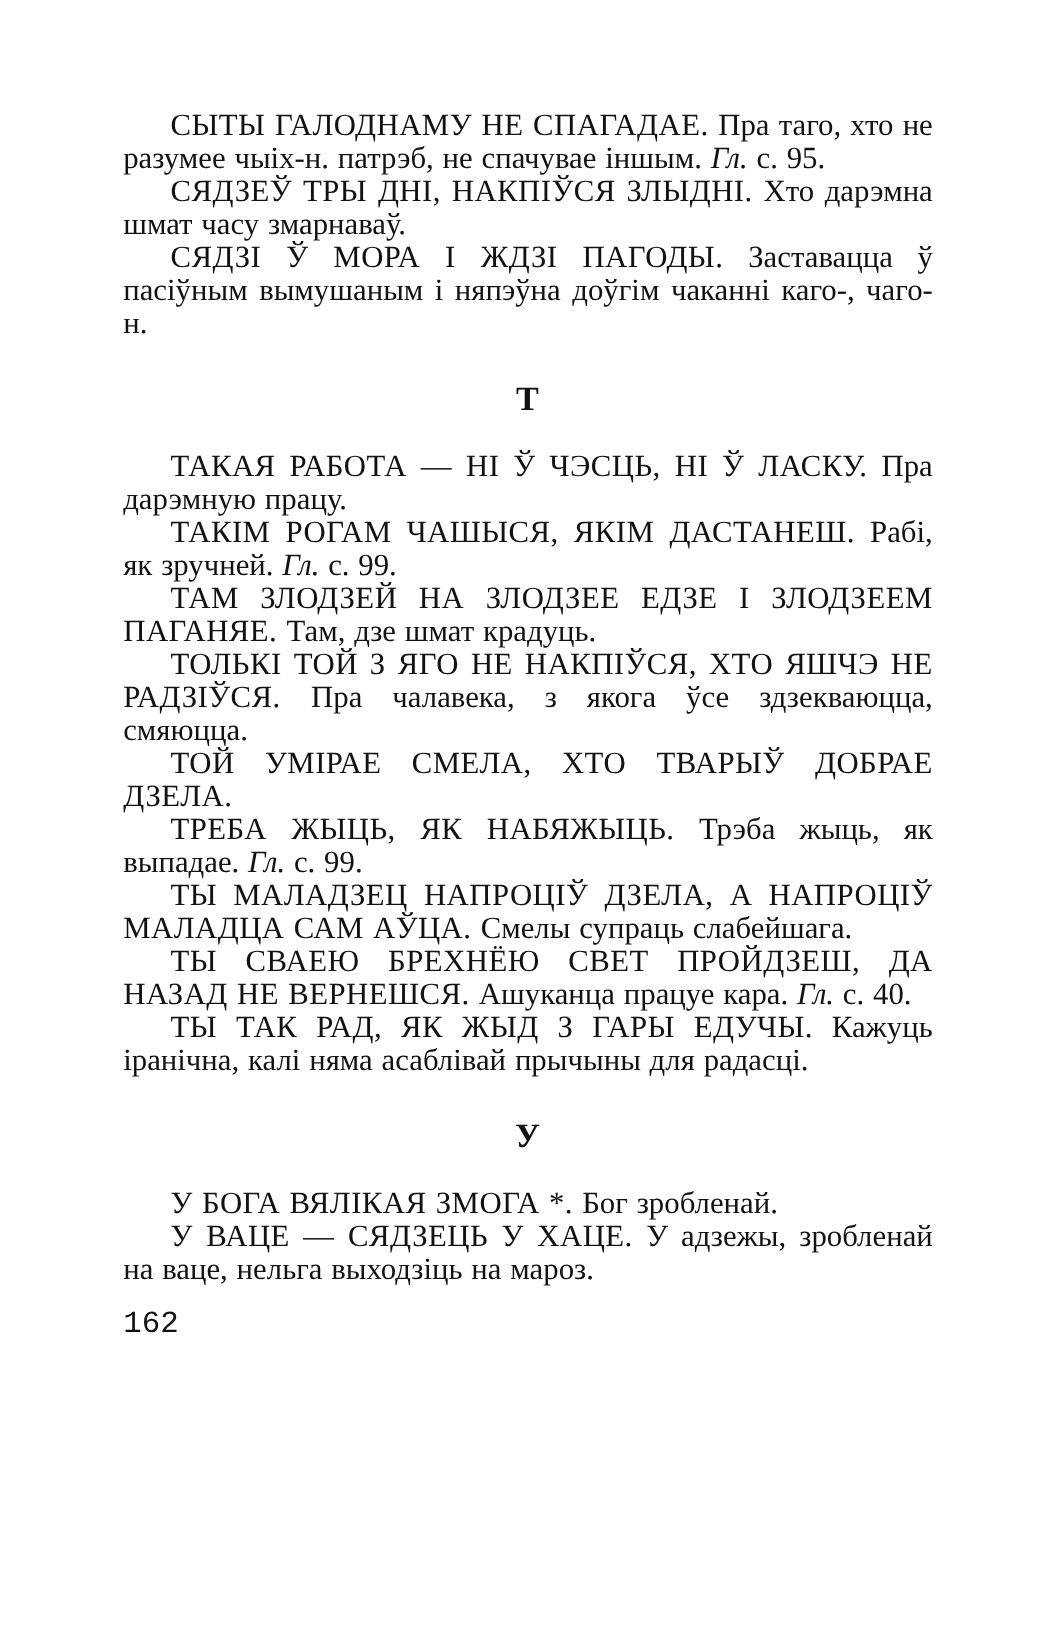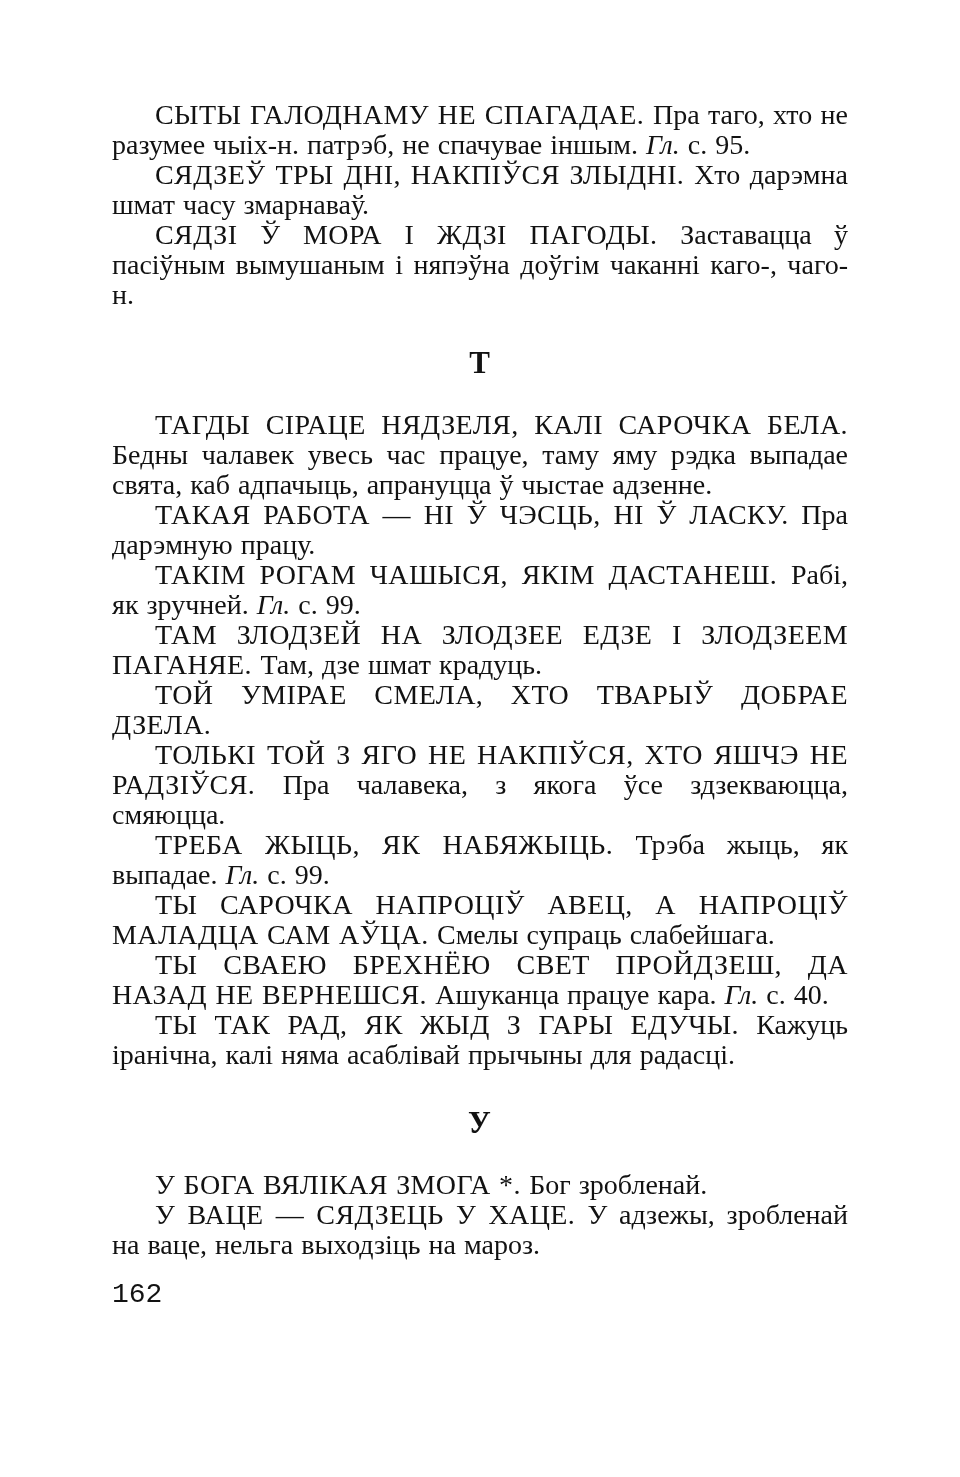--- a/index.html
+++ b/index.html
@@ -49,28 +49,27 @@
 </style>
 </head>
 <body style="background: rgb(255, 255, 255);">
 
 <main class="page" style="color: rgb(18, 18, 18); border-radius: 30px;">
   <div class="content">
       <p class="entry"><span class="seg-caps">СЫТЫ ГАЛОДНАМУ НЕ СПАГАДАЕ. </span><span class="seg-normal">Пра таго, хто не разумее чыіх-н. патрэб, не спачувае іншым. </span><span class="seg-italic">Гл.</span><span class="seg-normal"> с. 95.</span></p>
       <p class="entry"><span class="seg-caps">СЯДЗЕЎ ТРЫ ДНІ, НАКПІЎСЯ ЗЛЫДНІ. </span><span class="seg-normal">Хто дарэмна шмат часу змарнаваў.</span></p>
       <p class="entry"><span class="seg-caps">СЯДЗІ Ў МОРА І ЖДЗІ ПАГОДЫ. </span><span class="seg-normal">Заставацца ў пасіўным вымушаным і няпэўна доўгім чаканні каго-, чаго-н.</span></p>
       <div class="section-heading">Т</div>
-      <p class="entry"><span class="seg-caps">ТАГДЫ СІРАЦЕ НЯДЗЕЛЯ, КАЛІ САРОЧКА БЕЛА. </span><span class="seg-normal">Бедны чалавек увесь час працуе, таму яму рэдка выпадае свята, каб адпачыць, апрануцца ў чыстае адзенне.</span></p>
       <p class="entry"><span class="seg-caps">ТАКАЯ РАБОТА — НІ Ў ЧЭСЦЬ, НІ Ў ЛАСКУ. </span><span class="seg-normal">Пра дарэмную працу.</span></p>
       <p class="entry"><span class="seg-caps">ТАКІМ РОГАМ ЧАШЫСЯ, ЯКІМ ДАСТАНЕШ. </span><span class="seg-normal">Рабі, як зручней. </span><span class="seg-italic">Гл.</span><span class="seg-normal"> с. 99.</span></p>
       <p class="entry"><span class="seg-caps">ТАМ ЗЛОДЗЕЙ НА ЗЛОДЗЕЕ ЕДЗЕ І ЗЛОДЗЕЕМ ПАГАНЯЕ. </span><span class="seg-normal">Там, дзе шмат крадуць.</span></p>
+      <p class="entry"><span class="seg-caps">ТОЛЬКІ ТОЙ З ЯГО НЕ НАКПІЎСЯ, ХТО ЯШЧЭ НЕ РАДЗІЎСЯ. </span><span class="seg-normal">Пра чалавека, з якога ўсе здзекваюцца, смяюцца.</span></p>
       <p class="entry"><span class="seg-caps">ТОЙ УМІРАЕ СМЕЛА, ХТО ТВАРЫЎ ДОБРАЕ ДЗЕЛА.</span></p>
-      <p class="entry"><span class="seg-caps">ТОЛЬКІ ТОЙ З ЯГО НЕ НАКПІЎСЯ, ХТО ЯШЧЭ НЕ РАДЗІЎСЯ. </span><span class="seg-normal">Пра чалавека, з якога ўсе здзекваюцца, смяюцца.</span></p>
       <p class="entry"><span class="seg-caps">ТРЕБА ЖЫЦЬ, ЯК НАБЯЖЫЦЬ. </span><span class="seg-normal">Трэба жыць, як выпадае. </span><span class="seg-italic">Гл.</span><span class="seg-normal"> с. 99.</span></p>
-      <p class="entry"><span class="seg-caps">ТЫ САРОЧКА НАПРОЦІЎ АВЕЦ, А НАПРОЦІЎ МАЛАДЦА САМ АЎЦА. </span><span class="seg-normal">Смелы супраць слабейшага.</span></p>
+      <p class="entry"><span class="seg-caps">ТЫ МАЛАДЗЕЦ НАПРОЦІЎ ДЗЕЛА, А НАПРОЦІЎ МАЛАДЦА САМ АЎЦА. </span><span class="seg-normal">Смелы супраць слабейшага.</span></p>
       <p class="entry"><span class="seg-caps">ТЫ СВАЕЮ БРЕХНЁЮ СВЕТ ПРОЙДЗЕШ, ДА НАЗАД НЕ ВЕРНЕШСЯ. </span><span class="seg-normal">Ашуканца працуе кара. </span><span class="seg-italic">Гл.</span><span class="seg-normal"> с. 40.</span></p>
       <p class="entry"><span class="seg-caps">ТЫ ТАК РАД, ЯК ЖЫД З ГАРЫ ЕДУЧЫ. </span><span class="seg-normal">Кажуць іранічна, калі няма асаблівай прычыны для радасці.</span></p>
       <div class="section-heading">У</div>
       <p class="entry"><span class="seg-caps">У БОГА ВЯЛІКАЯ ЗМОГА *. </span><span class="seg-normal">Бог зробленай.</span></p>
       <p class="entry"><span class="seg-caps">У ВАЦЕ — СЯДЗЕЦЬ У ХАЦЕ. </span><span class="seg-normal">У адзежы, зробленай на ваце, нельга выходзіць на мароз.</span></p>
     </div>
   <div class="page-number">162</div>
 </main>
 
 </body></html>

